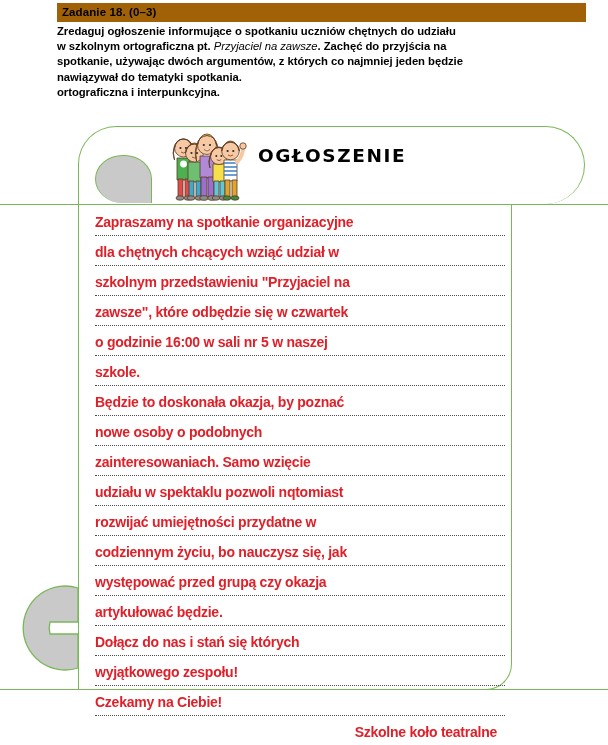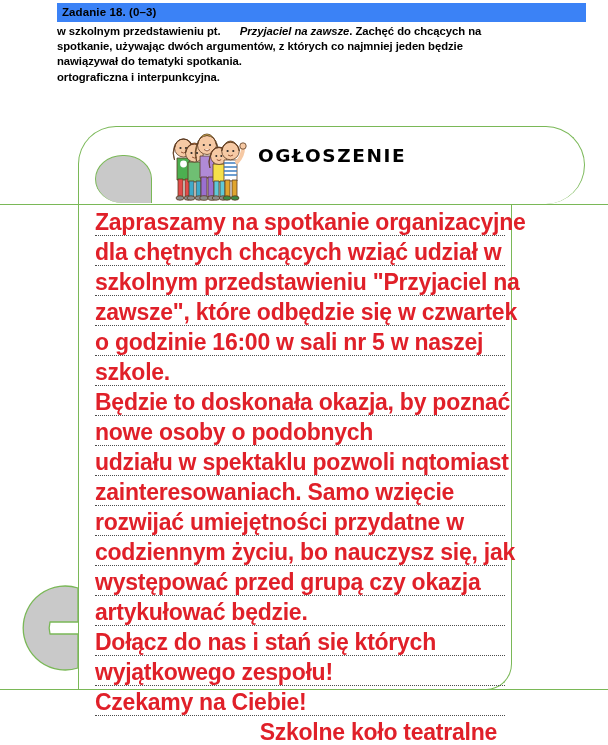--- a/index.html
+++ b/index.html
@@ -18,41 +18,41 @@
 
   
   #task-block {
     position: absolute;
     left: 57px;
     top: 2px;
     width: 540px;
   }
   #task-title {
     display: inline-block;
-    background: #3b82f6;
+    background: #a16207;
     color: #000000;
     font-size: 11.5px;
     font-weight: bold;
     line-height: 15px;
     padding: 2px 4px 2px 5px;
     letter-spacing: 0.1px;
     width: 529px;
     box-sizing: border-box;
   }
   #task-body {
     margin-top: 2px;
     font-size: 11.3px;
     font-weight: bold;
     color: #000000;
     line-height: 15.2px;
     letter-spacing: -0.05px;
     width: 460px;
   }
   #task-body p { margin: 0; }
-  .italic-title { font-style: italic; font-weight: bold; margin-left: 16px; }
+  .italic-title { font-style: italic; font-weight: normal; }
 
   
   #poster {
     position: absolute;
     left: 0;
     top: 118px;
     width: 608px;
     height: 600px;
   }
 
@@ -163,35 +163,36 @@
   .tline {
     position: relative;
     height: 29px;
     border-bottom: 1px dotted #4d4d4d;
     white-space: nowrap;
   }
   .tline > span {
     position: absolute;
     left: 0;
     bottom: 2px;
-    font-size: 23px;
+    font-size: 14px;
     font-weight: bold;
     color: #e02029;
     letter-spacing: -0.25px;
     line-height: 22px;
   }
   .tline.right > span { left: auto; right: 8px; }
 </style>
 </head>
 <body>
 
 <div id="task-block">
   <div id="task-title">Zadanie 18. (0–3)</div>
   <div id="task-body">
-    <p><span>w szkolnym przedstawieniu pt. </span><span class="italic-title">Przyjaciel na zawsze</span><span>. Zachęć do chcących na</span></p>
+    <p><span>Zredaguj ogłoszenie informujące o spotkaniu uczniów chętnych do udziału</span></p>
+    <p><span>w szkolnym ortograficzna pt. </span><span class="italic-title">Przyjaciel na zawsze</span><span>. Zachęć do przyjścia na</span></p>
     <p><span>spotkanie, używając dwóch argumentów, z których co najmniej jeden będzie</span></p>
     <p><span>nawiązywał do tematyki spotkania.</span></p>
     <p><span>ortograficzna i interpunkcyjna.</span></p>
   </div>
 </div>
 
 <div id="poster">
 
   <div id="header-band"></div>
   <div id="header-rule"></div>
@@ -293,24 +294,24 @@
     <div class="tline">
         <span>szkole.</span>
       </div>
     <div class="tline">
         <span>Będzie to doskonała okazja, by poznać</span>
       </div>
     <div class="tline">
         <span>nowe osoby o podobnych</span>
       </div>
     <div class="tline">
+        <span>zainteresowaniach. Samo wzięcie</span>
+      </div>
+    <div class="tline">
         <span>udziału w spektaklu pozwoli nqtomiast</span>
-      </div>
-    <div class="tline">
-        <span>zainteresowaniach. Samo wzięcie</span>
       </div>
     <div class="tline">
         <span>rozwijać umiejętności przydatne w</span>
       </div>
     <div class="tline">
         <span>codziennym życiu, bo nauczysz się, jak</span>
       </div>
     <div class="tline">
         <span>występować przed grupą czy okazja</span>
       </div>

